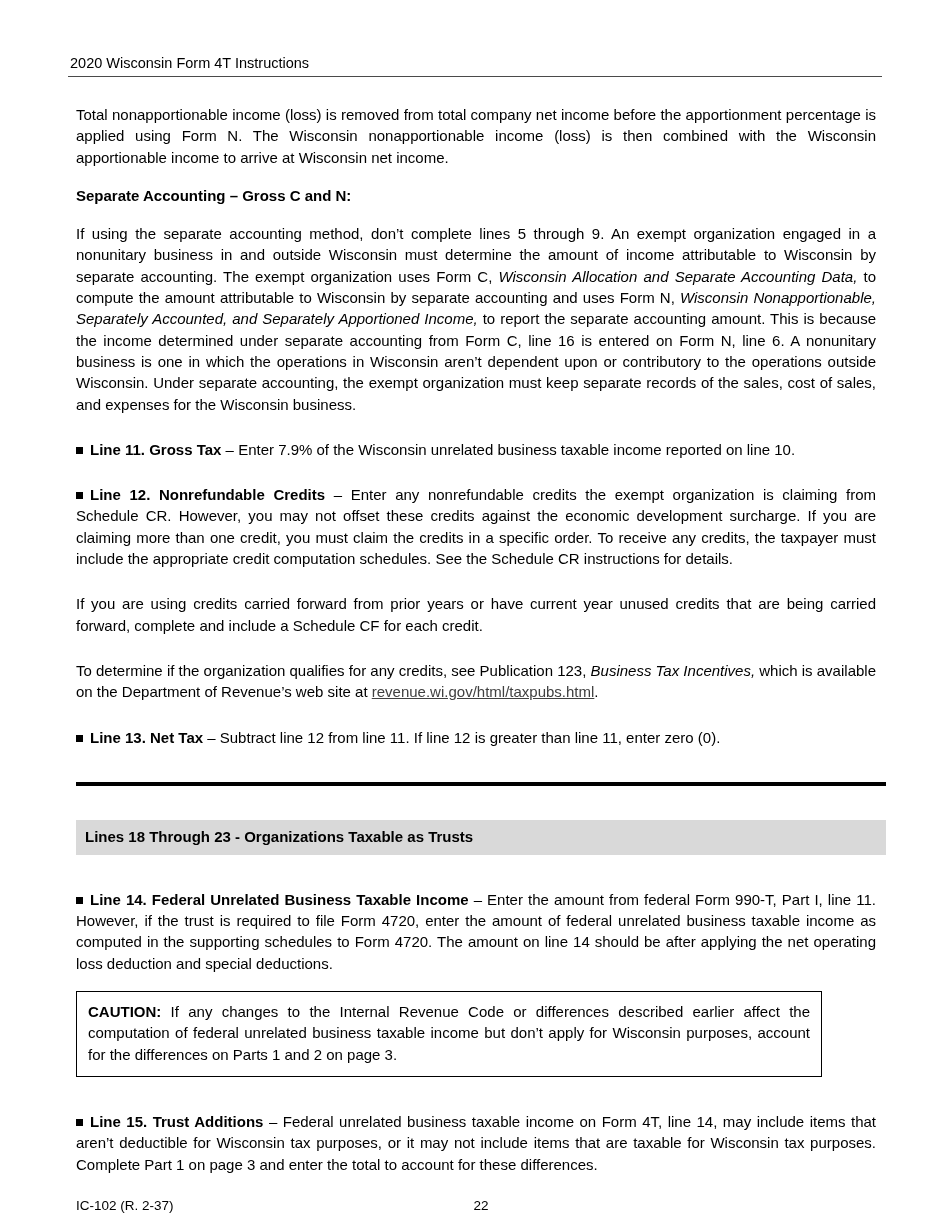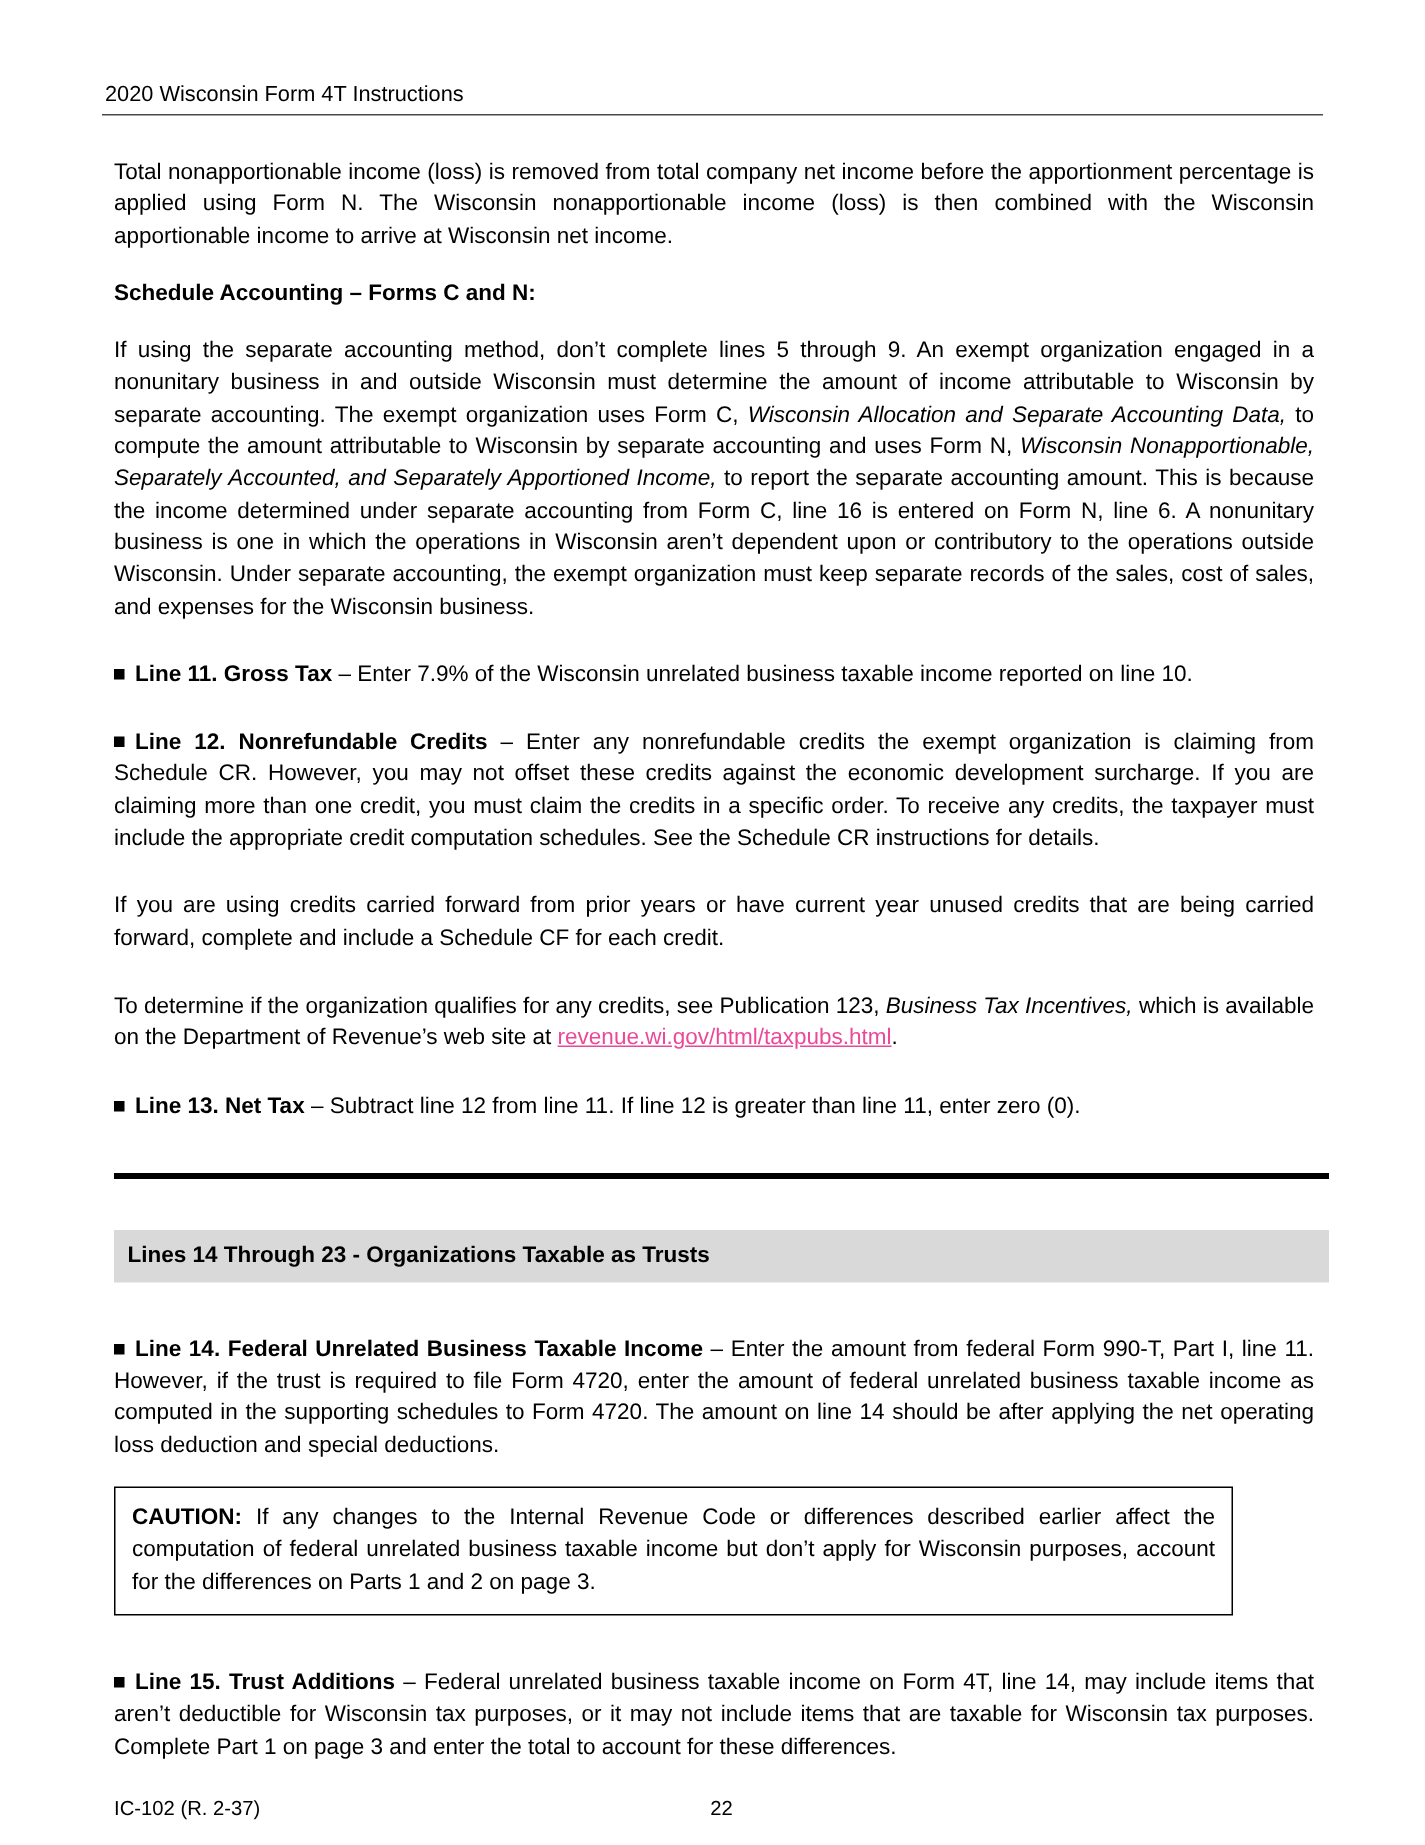--- a/index.html
+++ b/index.html
@@ -66,21 +66,21 @@
     margin: 0;
     font-size: 15px;
     font-weight: bold;
     line-height: 1.42;
   }
 
   .it { font-style: italic; }
   .bd { font-weight: bold; }
 
   a.weblink {
-    color: #ec4899;
+    color: #404040;
     text-decoration: underline;
   }
 
   
   .sq-bullet {
     display: inline-block;
     width: 7px;
     height: 7px;
     background: #000;
     vertical-align: 1px;
@@ -145,21 +145,21 @@
 
   <div class="doc-header">2020 Wisconsin Form 4T Instructions</div>
   <div class="header-rule"></div>
 
   <div class="content">
 
     <p class="body-text">Total nonapportionable income (loss) is removed from total company net income before the apportionment percentage is applied using Form N. The Wisconsin nonapportionable income (loss) is then combined with the Wisconsin apportionable income to arrive at Wisconsin net income.</p>
 
     <div class="gap-md"></div>
 
-    <h2 class="sub-head">Schedule Accounting – Forms C and N:</h2>
+    <h2 class="sub-head">Separate Accounting – Gross C and N:</h2>
 
     <div class="gap-md"></div>
 
     <p class="body-text"><span>If using the separate accounting method, don’t complete lines 5 through 9. An exempt organization engaged in a nonunitary business in and outside Wisconsin must determine the amount of income attributable to Wisconsin by separate accounting. The exempt organization uses Form C, </span><span class="it">Wisconsin Allocation and Separate Accounting Data,</span><span> to compute the amount attributable to Wisconsin by separate accounting and uses Form N, </span><span class="it">Wisconsin Nonapportionable, Separately Accounted, and Separately Apportioned Income,</span><span> to report the separate accounting amount. This is because the income determined under separate accounting from Form C, line 16 is entered on Form N, line 6. A nonunitary business is one in which the operations in Wisconsin aren’t dependent upon or contributory to the operations outside Wisconsin. Under separate accounting, the exempt organization must keep separate records of the sales, cost of sales, and expenses for the Wisconsin business.</span></p>
 
     <div class="gap-lg"></div>
 
     <p class="body-text"><span class="sq-bullet"></span><span class="bd">Line 11. Gross Tax</span><span> – Enter 7.9% of the Wisconsin unrelated business taxable income reported on line 10.</span></p>
 
     <div class="gap-lg"></div>
@@ -177,21 +177,21 @@
     <div class="gap-lg"></div>
 
     <p class="body-text"><span class="sq-bullet"></span><span class="bd">Line 13. Net Tax</span><span> – Subtract line 12 from line 11.  If line 12 is greater than line 11, enter zero (0).</span></p>
 
     <div class="gap-xl"></div>
 
     <div class="thick-rule"></div>
 
     <div class="gap-xl"></div>
 
-    <div class="grey-band">Lines 14 Through 23 - Organizations Taxable as Trusts</div>
+    <div class="grey-band">Lines 18 Through 23 - Organizations Taxable as Trusts</div>
 
     <div class="gap-xl"></div>
 
     <p class="body-text"><span class="sq-bullet"></span><span class="bd">Line 14. Federal Unrelated Business Taxable Income</span><span> – Enter the amount from federal Form 990-T, Part I, line 11. However, if the trust is required to file Form 4720, enter the amount of federal unrelated business taxable income as computed in the supporting schedules to Form 4720. The amount on line 14 should be after applying the net operating loss deduction and special deductions.</span></p>
 
     <div class="gap-md"></div>
 
     <div class="caution-box">
       <p><span class="bd">CAUTION:</span><span> If any changes to the Internal Revenue Code or differences described earlier affect the computation of federal unrelated business taxable income but don’t apply for Wisconsin purposes, account for the differences on Parts 1 and 2 on page 3.</span></p>
     </div>

